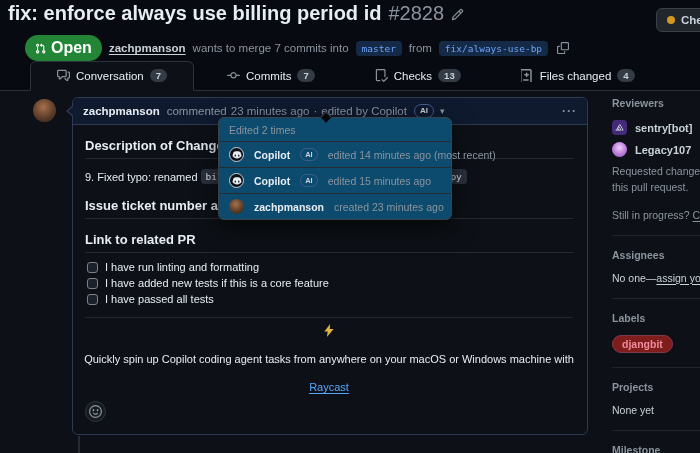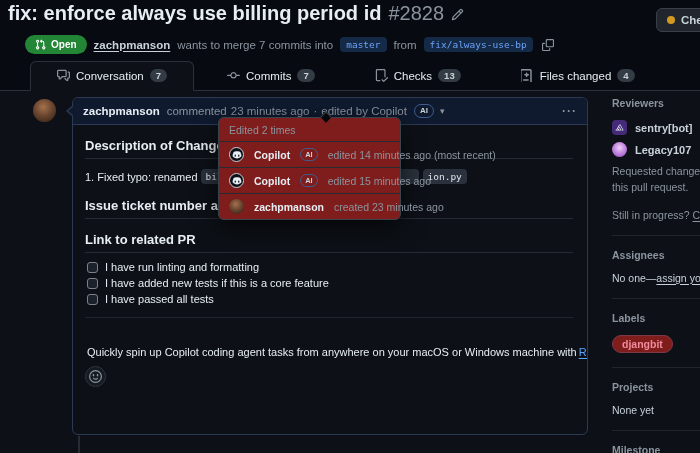--- a/index.html
+++ b/index.html
@@ -23,21 +23,21 @@
     color:#e6edf3; white-space:nowrap; display:flex; align-items:center; gap:7px;text-align:right;
   }
   .pr-number { color:#8b949e; font-weight:400; }
   .pencil-icon { color:#8b949e; margin-top:2px; }
   .pr-meta {
     position:absolute; left:25px; top:35px; display:flex; align-items:center;
     gap:7px; font-size:11.5px; color:#8b949e; white-space:nowrap;
   }
   .open-badge {
     display:flex; align-items:center; gap:5px; background:#238636; color:#ffffff;
-    font-size:10px; font-weight:700; padding:4px 10px; border-radius:999px;
+    font-size:16px; font-weight:700; padding:4px 10px; border-radius:999px;
   }
   .meta-author { font-weight:700; color:#c9d1d9; text-decoration:underline; text-underline-offset:2px; }
   .branch {
     font-family:"DejaVu Sans Mono", monospace; font-size:9.5px; color:#6ca2f8;
     background:#152a47; padding:2px 6px; border-radius:4px;
   }
   .copy-icon { color:#8b949e; margin-left:2px; }
 
   .tabs { position:absolute; left:30px; bottom:-1px; display:flex; gap:6px; }
   .tab {
@@ -105,34 +105,34 @@
   .code {
     font-family:"DejaVu Sans Mono", monospace; font-size:9.5px; color:#dfe5ec;
     background:#2b323d; border-radius:4px; padding:2px 5px;
   }
   .code-start { display:inline-block; width:218px; overflow:hidden; margin-left:3px; }
   .code-end { margin-left:4px; }
   .check-list { margin-top:8px; display:flex; flex-direction:column; gap:4px; }
   .check-item { display:flex; align-items:center; gap:7px; font-size:11px; color:#e6edf3; margin-left:2px; }
   .checkbox { width:11px; height:11px; border:1px solid #7b828c; background:#1b212b; border-radius:3px; flex:none; }
   .promo {
-    margin-top:12px; border-top:1px solid #1f2630; padding-top:27px;
-    display:flex; align-items:center; gap:2px; font-size:11px; color:#e6edf3; white-space:nowrap;
+    margin-top:12px; border-top:1px solid #1f2630; padding-top:6px;
+    display:flex; align-items:center; gap:16px; font-size:11px; color:#e6edf3; white-space:nowrap;flex-direction:column;
   }
   .promo .link { color:#58a6ff; text-decoration:underline; text-underline-offset:2px; }
   .smiley-btn {
     margin-top:8px; width:21px; height:21px; border-radius:50%;
     border:1px solid #30363d; background:#161b22; display:flex;
     align-items:center; justify-content:center; color:#8b949e; cursor:pointer;
   }
 
   
   .dropdown {
-    position:absolute; left:218px; top:117px; width:183px;
-    background:#7f1d1d; border:1px solid #3a424c; border-radius:6px;
+    position:absolute; left:218px; top:117px; width:234px;
+    background:#0c4a6e; border:1px solid #3a424c; border-radius:6px;
     box-shadow:0 8px 24px rgba(0,0,0,.65); z-index:6; font-size:10.5px;
   }
   .dd-notch {
     position:absolute; top:-5px; left:103px; width:8px; height:8px;
     background:#04070c; border-left:1px solid #3a424c; border-top:1px solid #3a424c;
     transform:rotate(45deg);
   }
   .dd-title { padding:6px 10px 5px; color:#8b949e; border-bottom:1px solid #242b33; }
   .dd-row {
     display:flex; align-items:center; gap:10px; padding:5px 10px;
@@ -266,21 +266,21 @@
     <span>edited by Copilot</span>
     <span class="ai-badge">AI</span>
     <span class="dd-caret-glyph">▾</span>
     <span class="kebab">···</span>
   </div>
 
   <div class="comment-body">
     <div class="md-h2 h2a">Description of Changes</div>
 
     <div class="md-list">
-      <span>1. Fixed typo: renamed </span>
+      <span>9. Fixed typo: renamed </span>
       <span class="code code-start">billing</span>
       <span class="code code-end">ion.py</span>
     </div>
 
     <div class="md-h2 h2b">Issue ticket number and link</div>
     <div class="md-h2 h2c">Link to related PR</div>
 
     <div class="check-list">
       <div class="check-item">
         <span class="checkbox"></span>

